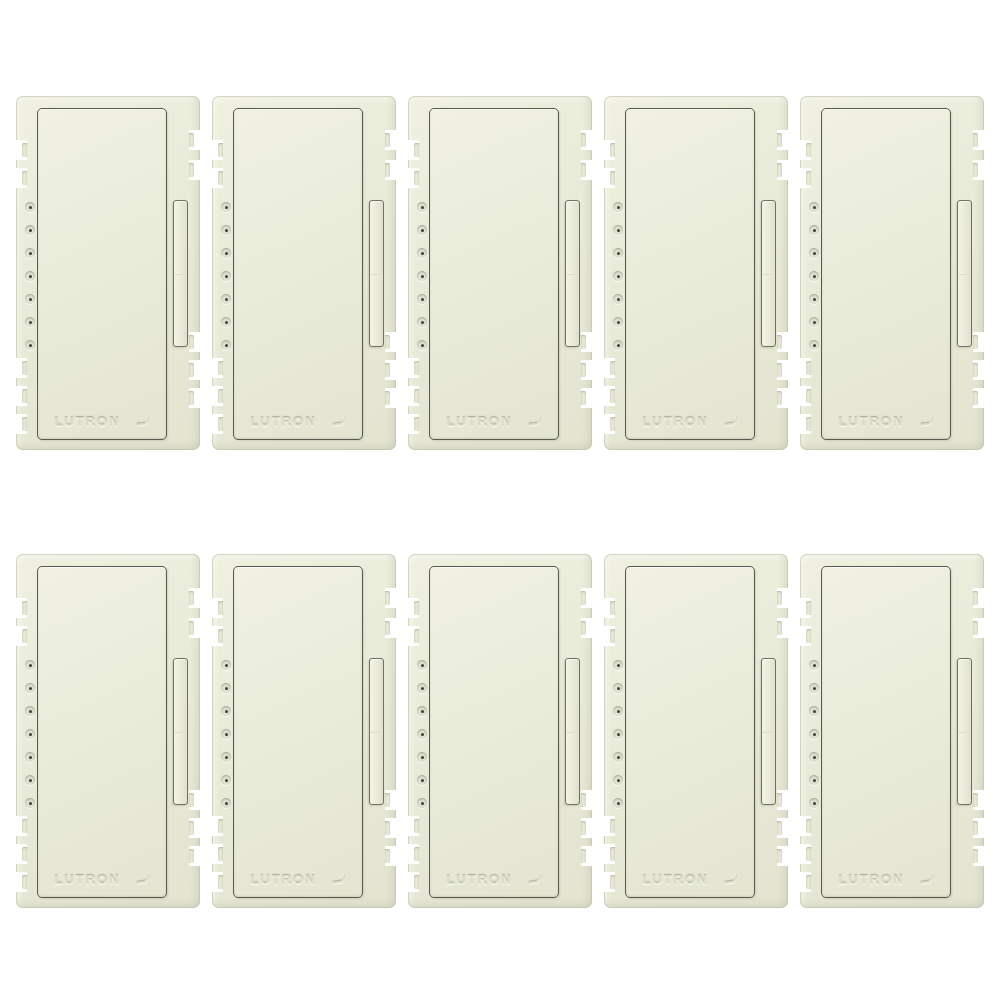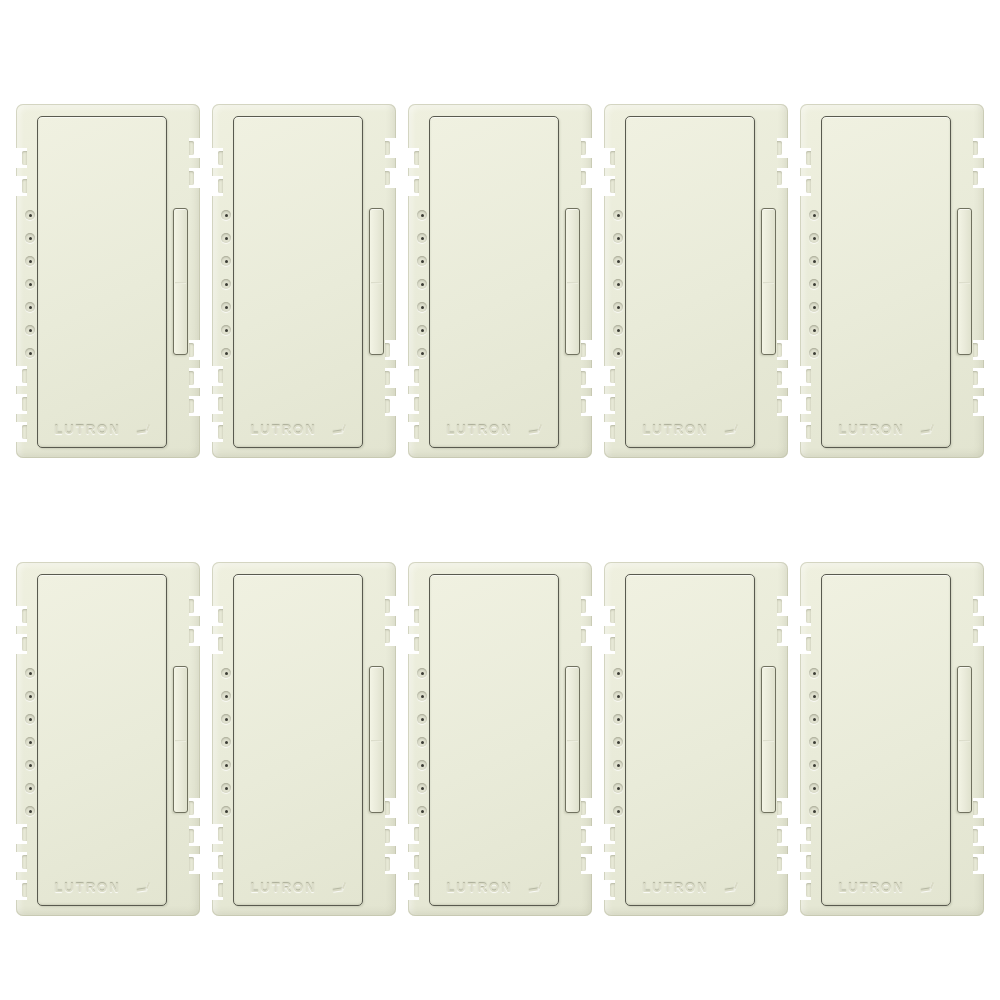--- a/index.html
+++ b/index.html
@@ -15,21 +15,21 @@
   .photo-canvas {
     position: relative;
     width: 1000px;
     height: 1000px;
     background: #ffffff;
   }
 
   .product-grid {
     position: absolute;
     left: 16px;
-    top: 104px;
+    top: 96px;
     width: 968px;
     display: grid;
     grid-template-columns: repeat(5, 184px);
     grid-auto-rows: 354px;
     column-gap: 12px;
     row-gap: 104px;
   }
 
   
   .unit {

